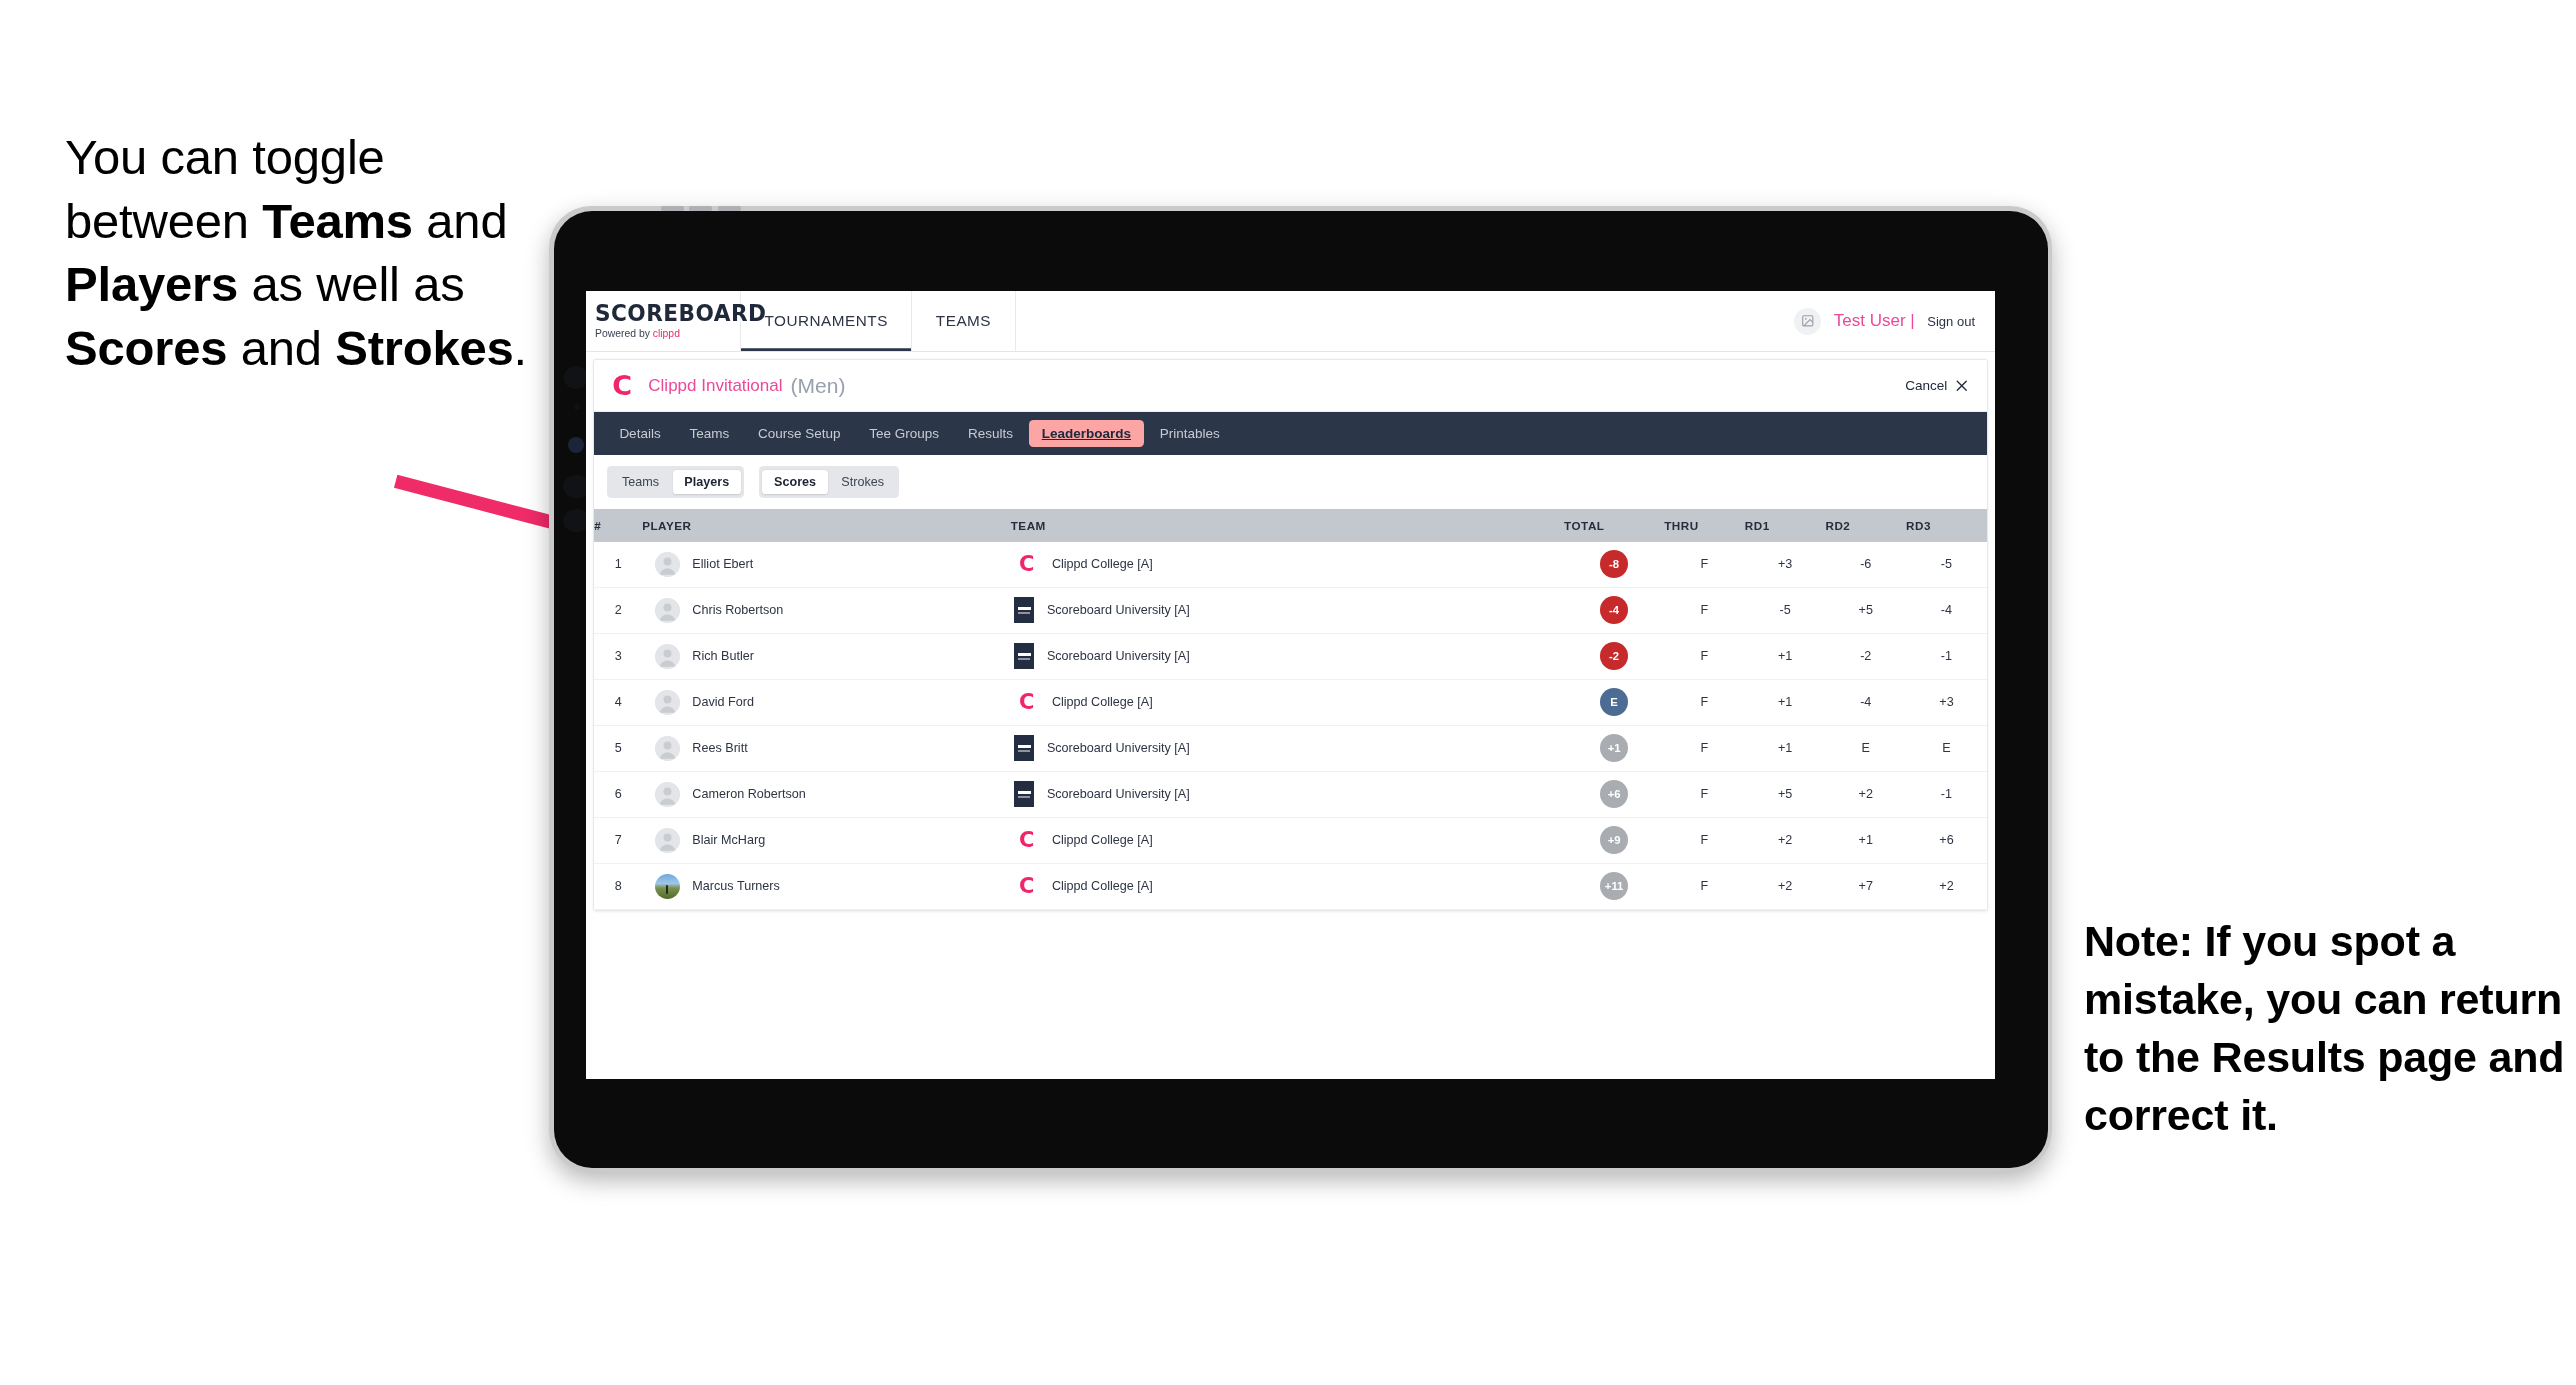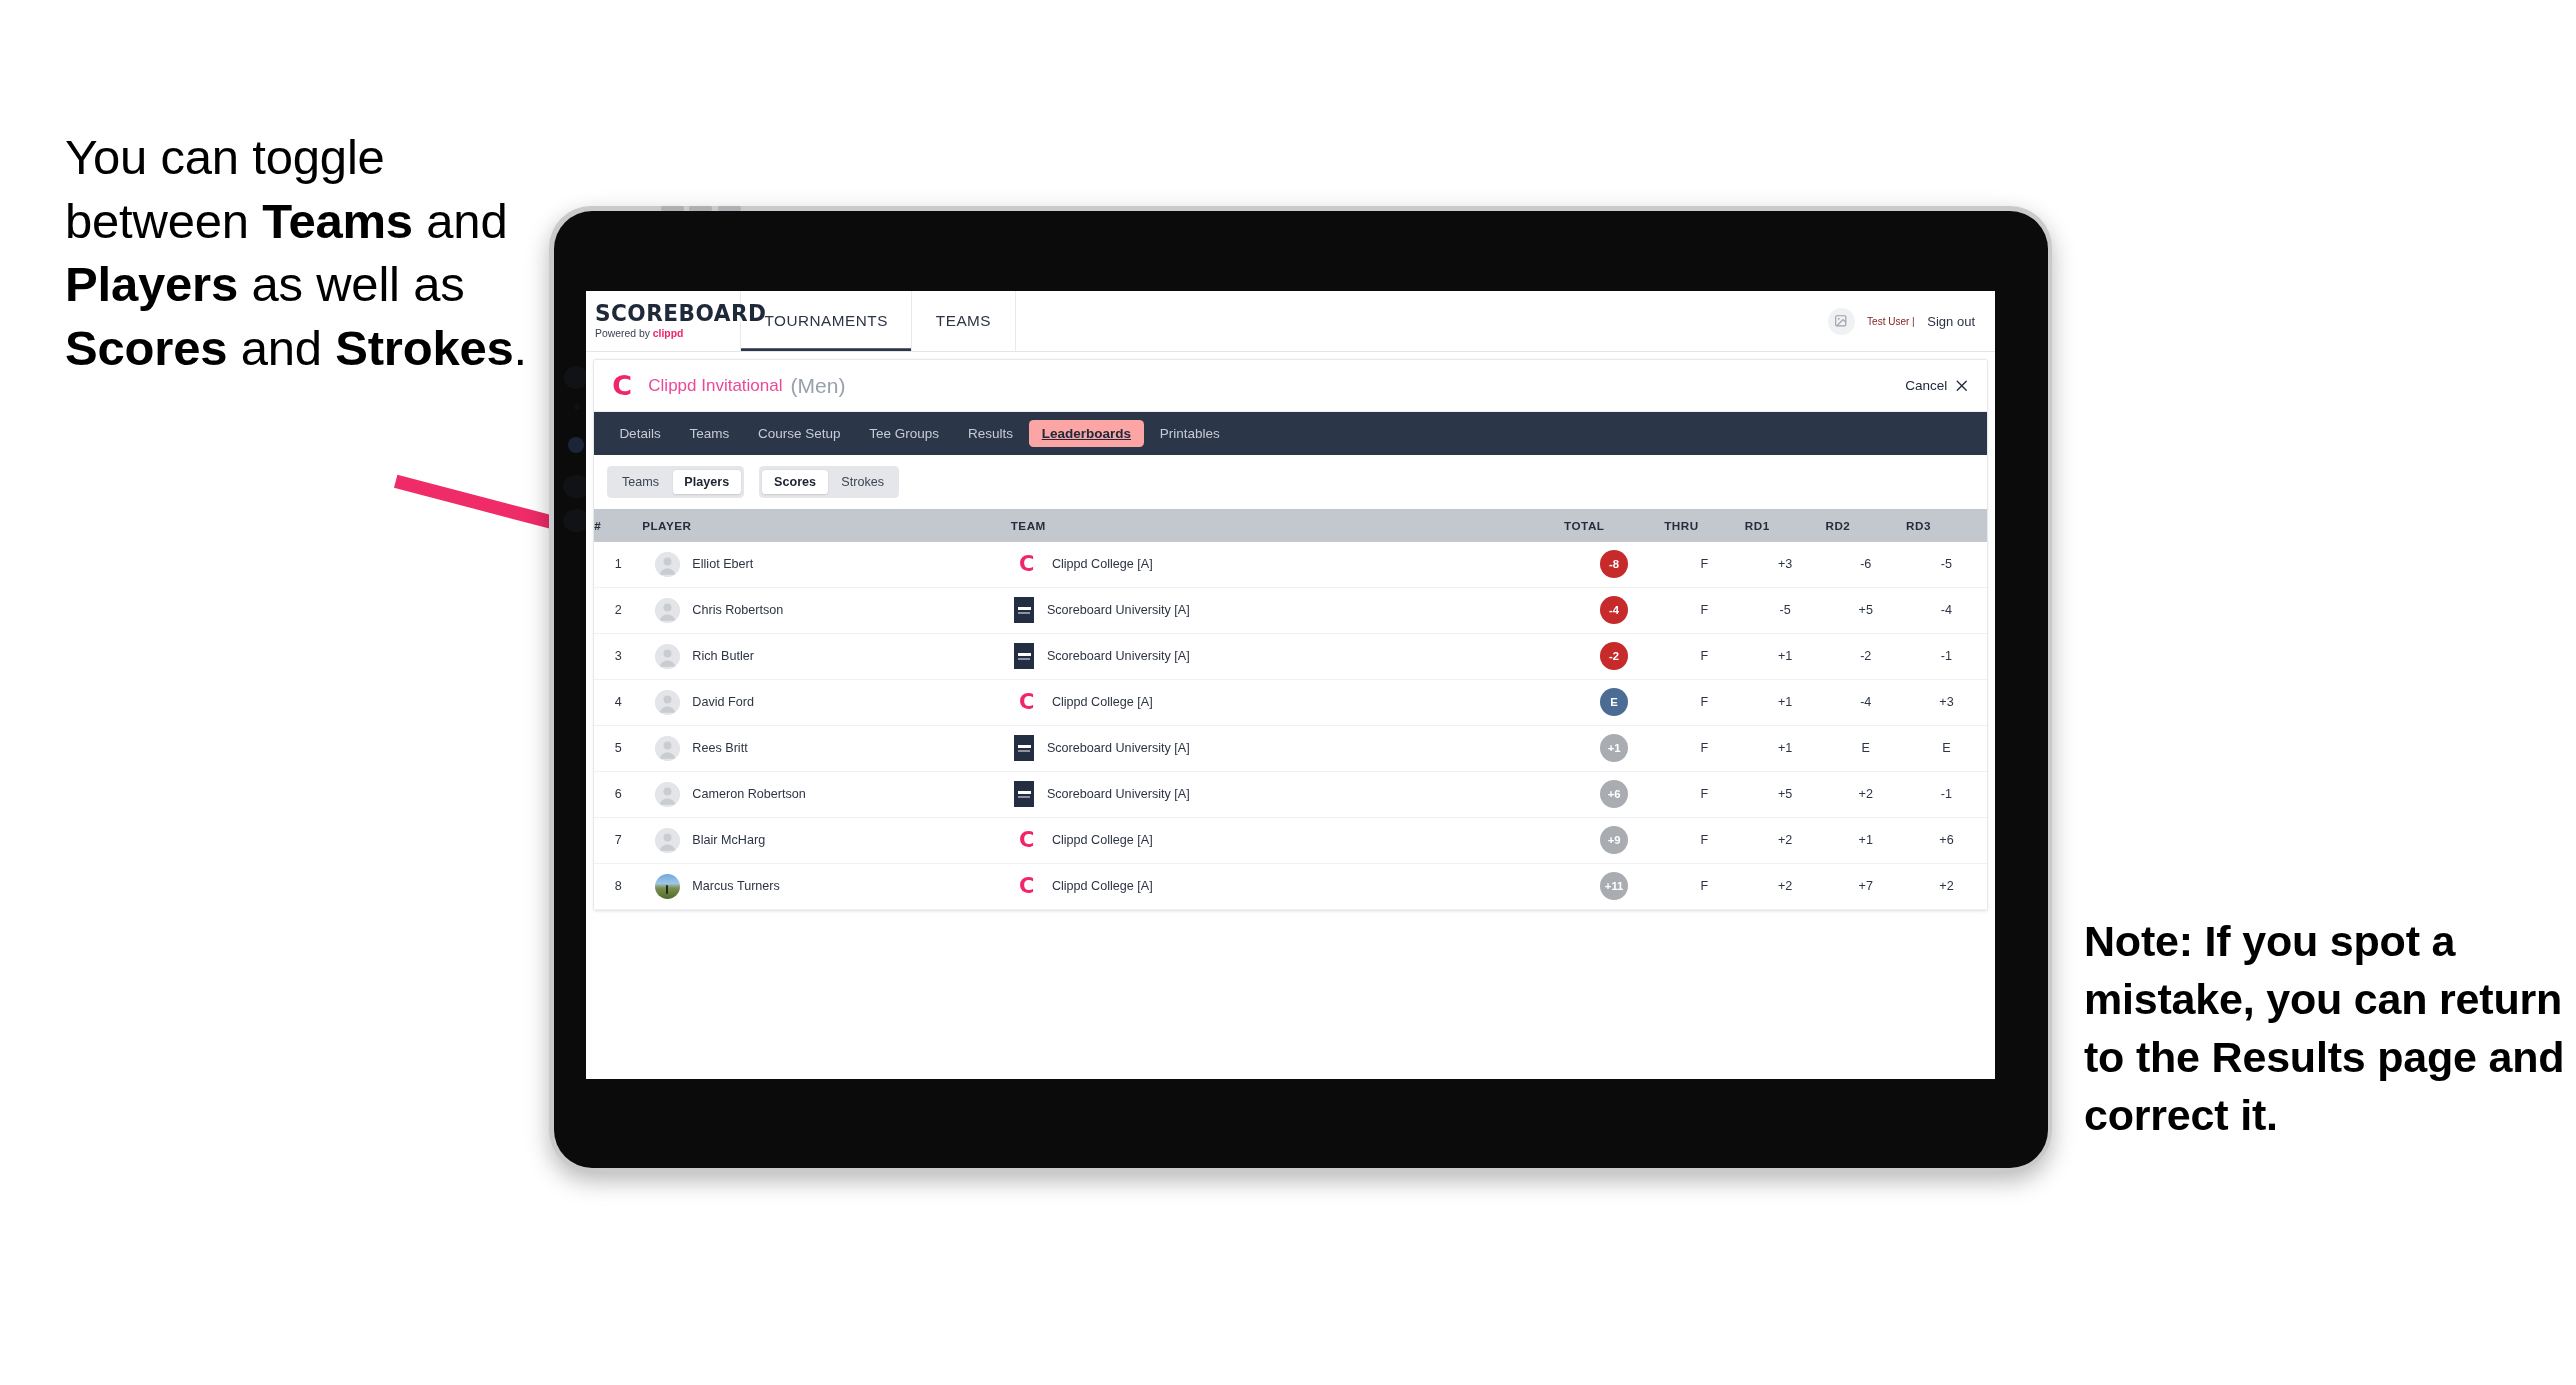--- a/index.html
+++ b/index.html
@@ -92,21 +92,21 @@
   }
   #logo-word{
     font-size:23.5px;font-weight:700;letter-spacing:0.5px;
     color:#20293a;line-height:1;
     font-family:"DejaVu Sans", sans-serif;
     transform:scaleX(0.92);transform-origin:left center;
   }
   #logo-sub{
     font-size:10.4px;color:#3c4252;margin-top:3.6px;line-height:1;
   }
-  #logo-sub .brand{color:#f0256b;font-weight:700;}
+  #logo-sub .brand{color:#f0256b;font-weight:400;}
   .topnav-tab{
     display:flex;align-items:center;
     padding:0 23.5px;
     font-size:15.3px;letter-spacing:0.5px;
     color:#2d3444;
     border-right:0.9px solid #e8eaec;
     cursor:pointer;
   }
   .topnav-tab.active{
     box-shadow:inset 0 -2.7px 0 #2b3648;
@@ -114,21 +114,21 @@
   #brandbar-right{
     margin-left:auto;
     display:flex;align-items:center;
     padding-right:20px;gap:12.6px;
   }
   #user-avatar{
     width:27px;height:27px;border-radius:50%;
     background:#f0f1f3;
     display:flex;align-items:center;justify-content:center;
   }
-  #user-name{font-size:10px;color:#7f1d1d;}
+  #user-name{font-size:17px;color:#ec4899;}
   #signout{font-size:13px;color:#2d3444;cursor:pointer;}
 
   
   #content-card{
     margin:7.2px 7.2px 0 7.2px;
     background:#ffffff;
     border:0.9px solid #e6e8ea;
     border-radius:2.7px;
     box-shadow:0 0.9px 2.7px rgba(0,0,0,0.07);
     overflow:hidden;

